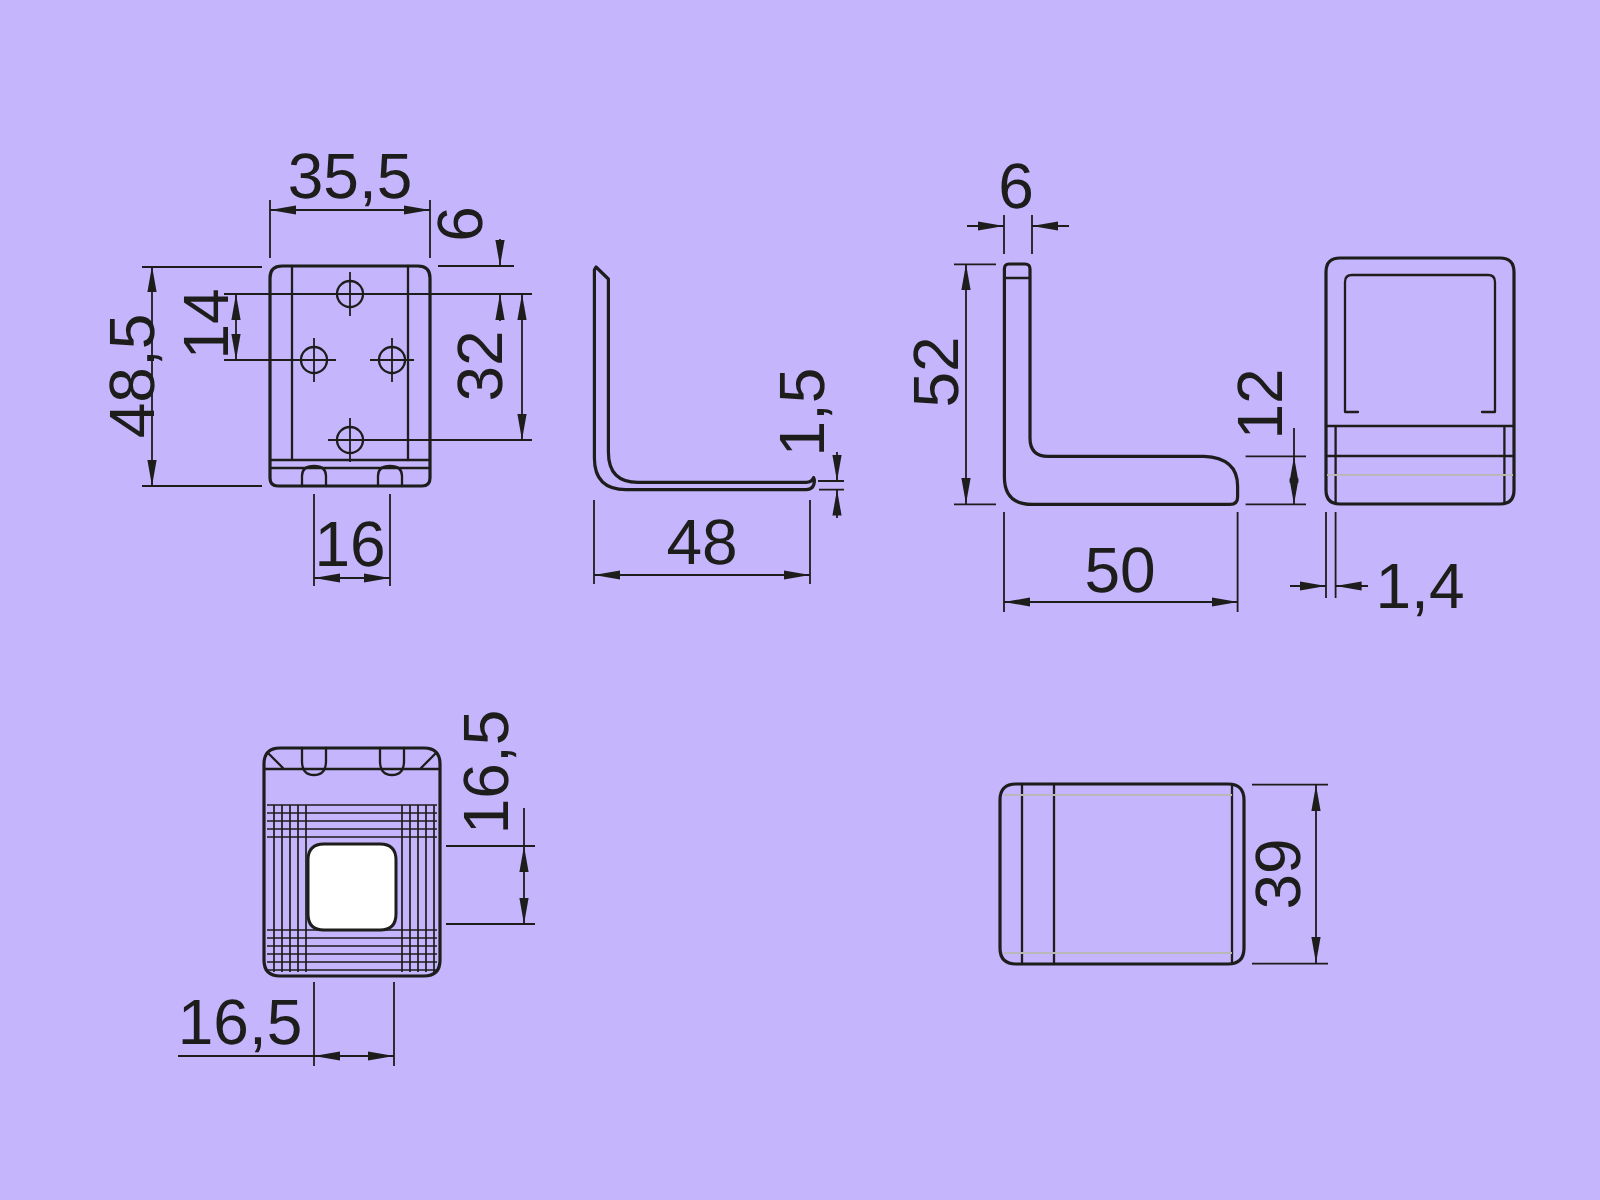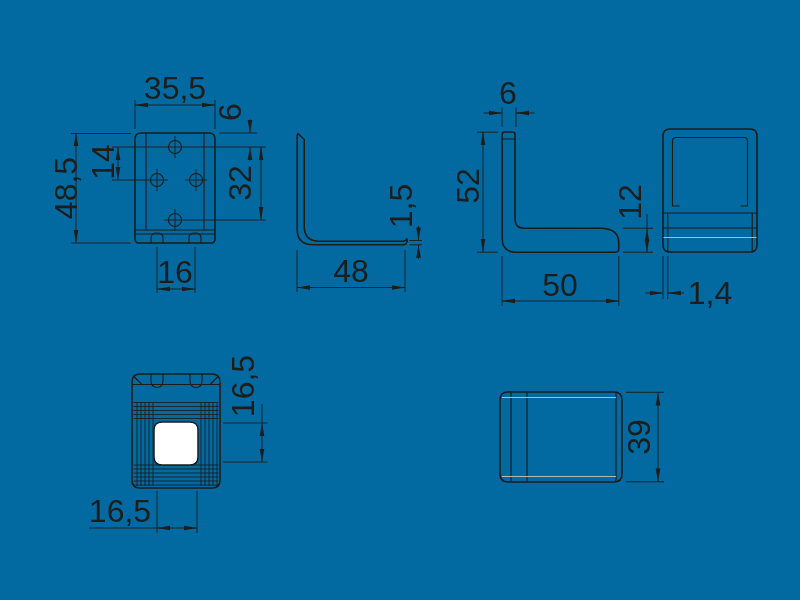--- a/index.html
+++ b/index.html
@@ -1,16 +1,16 @@
 <!DOCTYPE html>
 <html><head>
 <meta charset="utf-8">
 <style>
   html,body{margin:0;padding:0;background:#ffffff;}
-  .stage{position:relative;width:800px;height:600px;background:#0369a1;overflow:hidden;}
+  .stage{position:relative;width:800px;height:600px;background:#c4b5fd;overflow:hidden;}
   svg{display:block;}
   .ol    {fill:none;stroke:#1d1d1b;stroke-width:1.6;stroke-linejoin:round;stroke-linecap:round;}
   .med   {fill:none;stroke:#1d1d1b;stroke-width:1.15;stroke-linecap:round;}
   .thin  {fill:none;stroke:#1d1d1b;stroke-width:0.9;stroke-linecap:butt;}
   .hatch {fill:none;stroke:#1d1d1b;stroke-width:0.85;}
   .lt    {fill:none;stroke:#b8b8b6;stroke-width:1.1;}
   .win   {fill:#ffffff;stroke:#1d1d1b;stroke-width:1.5;}
   .arr   {fill:#1d1d1b;stroke:none;}
   text.dim{font-family:"Liberation Sans","DejaVu Sans",sans-serif;font-size:32px;fill:#1d1d1b;text-anchor:middle;}
 </style>

